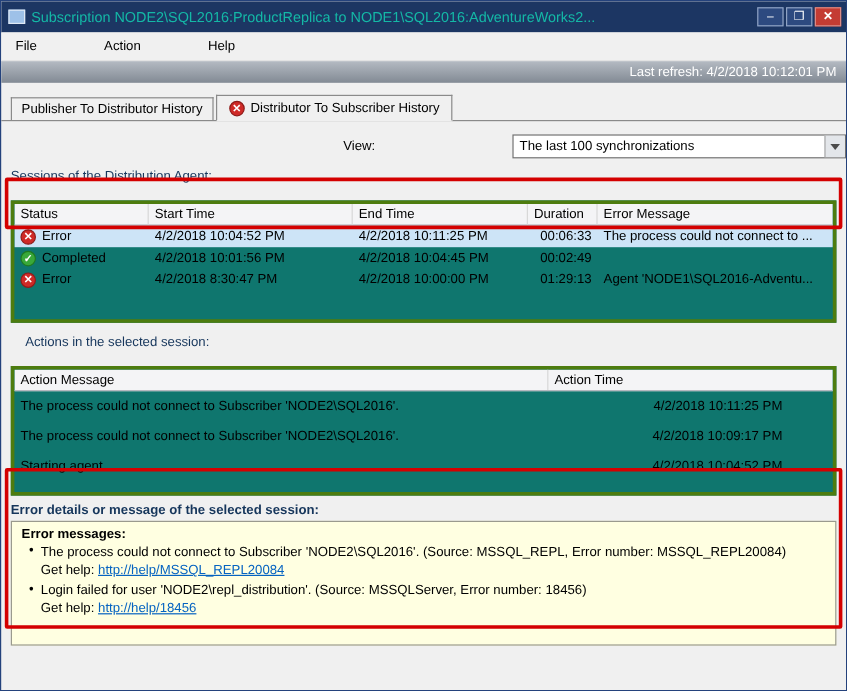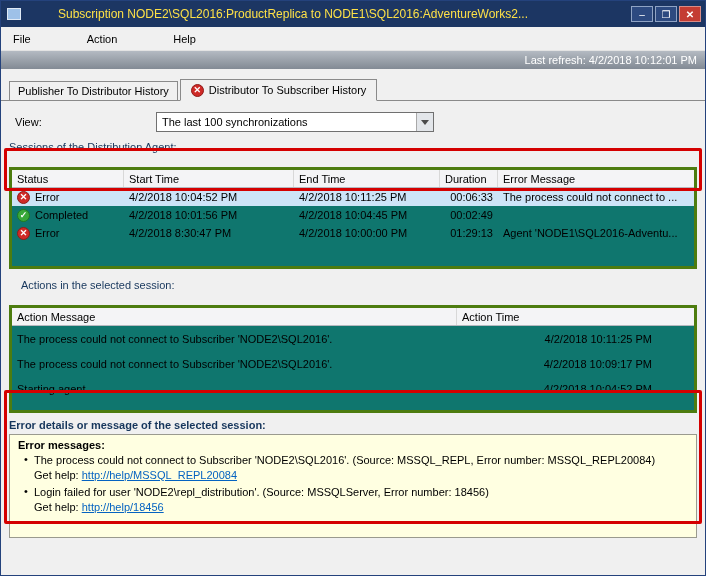--- a/index.html
+++ b/index.html
@@ -4,41 +4,41 @@
 <style>
   * { margin:0; padding:0; box-sizing:border-box; }
   html,body { width:706px; height:576px; background:#d6d9de; font-family:"Liberation Sans", sans-serif; }
   .window {
     position:relative; width:706px; height:576px; background:#f0f0f0;
     border:1px solid #24427c; overflow:hidden; font-size:11px; color:#000;
   }
   
   .titlebar { height:26px; background:#1c3663; display:flex; align-items:center; padding:0 4px 0 6px; }
   .win-icon { width:14px; height:12px; background:#9ec1e8; border:1px solid #dfe9f5; margin-right:5px; flex:0 0 auto; }
-  .title { color:#fde047; font-size:12px; white-space:nowrap; overflow:hidden; flex:1;margin-left:32px; }
+  .title { color:#14b8a6; font-size:12px; white-space:nowrap; overflow:hidden; flex:1; }
   .win-buttons { display:flex; gap:2px; margin-left:6px; }
   .winbtn { width:22px; height:16px; border:1px solid #8fa3c4; color:#fff; font-size:10px;
             display:flex; align-items:center; justify-content:center; background:#2d4a80; cursor:default; }
   .winbtn.close { background:#c43c33; border-color:#d98b86; font-weight:bold; }
   
   .menubar { height:24px; background:#f0f0f0; display:flex; align-items:center; padding-left:4px; border-bottom:1px solid #e3e3e3;gap:40px; }
   .menu-item { padding:3px 8px; }
   
   .refreshbar { height:18px; background:linear-gradient(#b4bac2,#828a94); display:flex; align-items:center; justify-content:flex-end; padding-right:8px; color:#fff; }
   
   .tab-strip { display:flex; align-items:flex-end; padding:10px 0 0 8px; border-bottom:1px solid #8a8a8a; height:32px; }
   .tab { height:19px; display:flex; align-items:center; padding:0 8px; border:1px solid #8a8a8a; border-bottom:none; background:#f0f0f0; margin-right:2px; white-space:nowrap; }
   .tab.active { height:22px; margin-bottom:-1px; background:#f0f0f0; border-bottom:1px solid #f0f0f0; padding:0 10px; }
   .circle-icon { width:13px; height:13px; border-radius:50%; color:#fff; font-size:9px; font-weight:bold;
                  display:flex; align-items:center; justify-content:center; flex:0 0 auto; }
   .ic-error { background:#cf2a27; border:1px solid #8f1b19; }
   .ic-success { background:#39a839; border:1px solid #1f7a1f; }
   .tab .circle-icon { margin-right:5px; }
   
-  .view-row { display:flex; align-items:center; margin:10px 0 0 14px; height:22px; }
+  .view-row { display:flex; align-items:center; margin:10px 0 0 14px; height:22px;justify-content:flex-end; }
   .view-label { width:141px; }
   .combo { width:278px; height:20px; background:#fff; border:1px solid #707070; display:flex; align-items:center; }
   .combo-text { flex:1; padding:0 5px; white-space:nowrap; overflow:hidden; }
   .combo-btn { width:17px; height:18px; background:#e3e6ea; border-left:1px solid #a9a9a9; display:flex; align-items:center; justify-content:center; }
   .arrow-down { width:0; height:0; border-left:4px solid transparent; border-right:4px solid transparent; border-top:5px solid #4b4b4b; }
   
   .section-label { color:#16365c; margin:8px 0 0 8px; }
   .section-label.bold { font-weight:bold; }
   
   .grid { margin:14px 8px 0 8px; background:#0f766e; border:3px solid #4d7c0f; overflow:hidden; }

